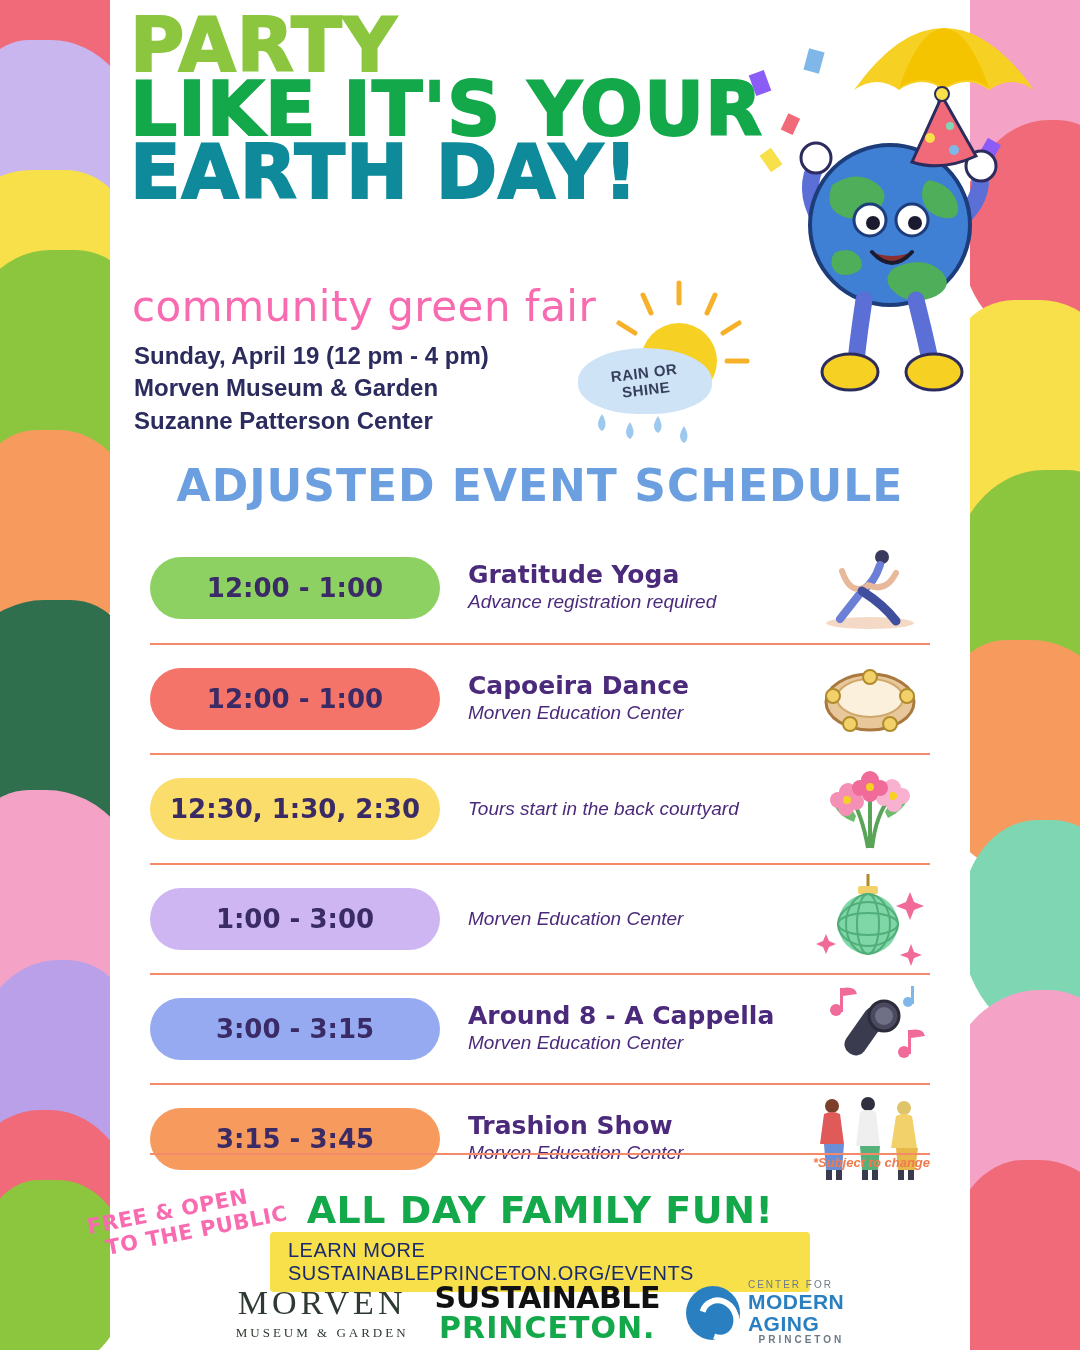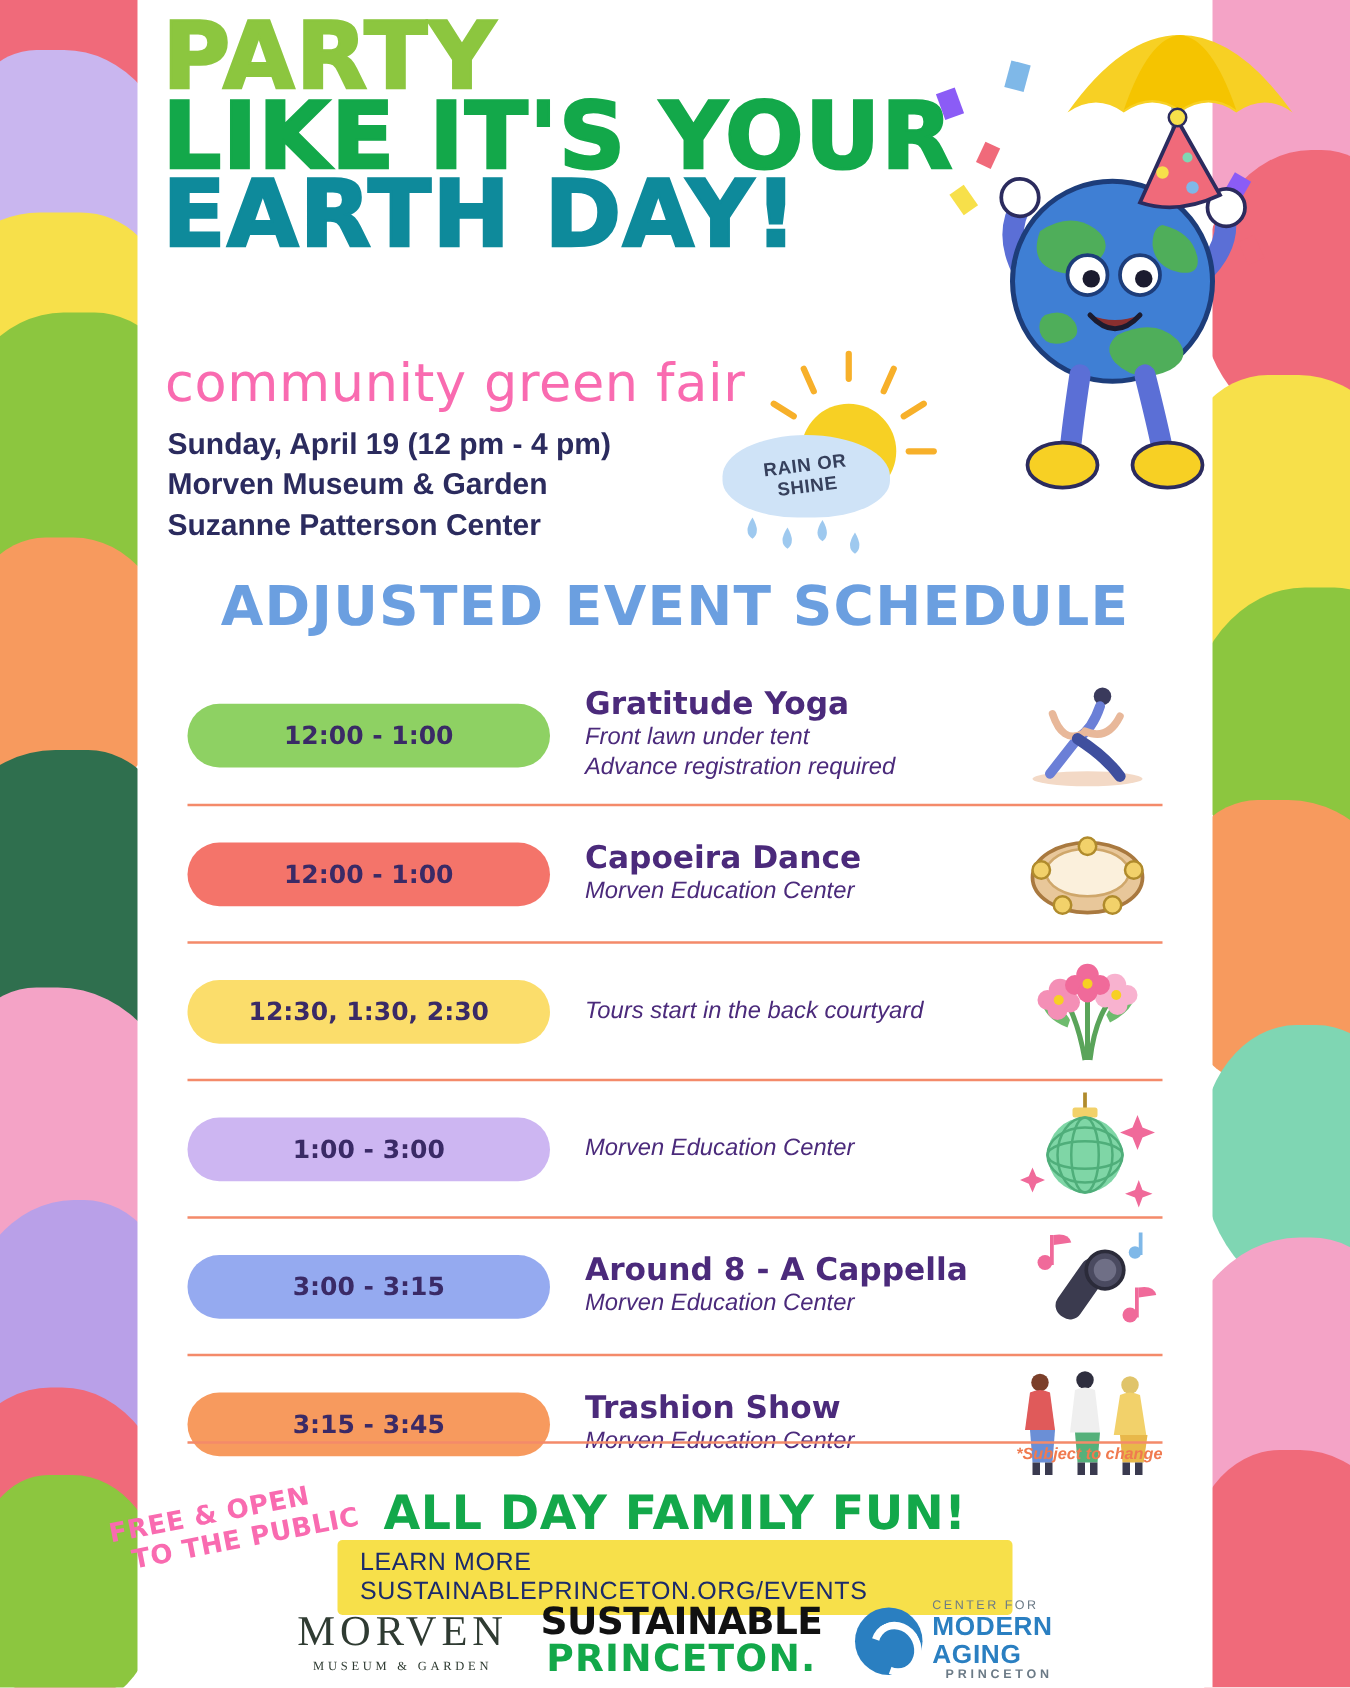--- a/index.html
+++ b/index.html
@@ -79,23 +79,23 @@
     position: absolute; left: 0; right: 0; top: 460px; text-align: center; z-index: 8;
     font-family: "DejaVu Sans", sans-serif;
     font-size: 44px; font-weight: bold; color: #6b9fe0;
     letter-spacing: 1px;
   }
 
   .rows { position: absolute; left: 150px; top: 533px; width: 780px; z-index: 8; }
   .row { position: relative; height: 110px; display: flex; align-items: center; }
   .row + .row { border-top: 2px solid #f48a6a; }
   .pill {
-    width: 290px; height: 51px; border-radius: 34px;
+    width: 290px; height: 62px; border-radius: 34px;
     display: flex; align-items: center; justify-content: center;
-    font-size: 20px; font-weight: bold; color: #3a2a66;
+    font-size: 26px; font-weight: bold; color: #3a2a66;
     flex: 0 0 290px;
     font-family: "DejaVu Sans", sans-serif;
   }
   .info { flex: 1; padding-left: 28px; }
   .info .name {
     font-size: 25px; font-weight: bold; color: #4b2a7b; line-height: 1.15;
     font-family: "DejaVu Sans", sans-serif;
   }
   .info .loc { font-size: 19px; font-style: italic; color: #4b2a7b; line-height: 1.3; }
   .art { width: 120px; height: 95px; flex: 0 0 120px; position: relative; }
@@ -123,21 +123,21 @@
     position: absolute; left: 50%; transform: translateX(-50%); top: 1232px; z-index: 8;
     background: #f7e04a; padding: 7px 18px; border-radius: 4px;
     font-size: 20px; font-weight: normal; color: #1b2a6b; letter-spacing: 0.5px;
   }
   .logos {
     position: absolute; left: 0; right: 0; top: 1280px; z-index: 8;
     display: flex; align-items: center; justify-content: center; gap: 26px;
   }
   .logo-morven { text-align: center; color: #2f3b32; }
   .logo-morven .big { font-family: "Liberation Serif", serif; font-size: 34px; letter-spacing: 4px; }
-  .logo-morven .small { font-family: "Liberation Serif", serif; font-size: 10px; letter-spacing: 3px; margin-top: 3px; }
+  .logo-morven .small { font-family: "Liberation Serif", serif; font-size: 13px; letter-spacing: 3px; margin-top: 3px; }
   .logo-sust { text-align: center; line-height: 1.0; }
   .logo-sust .s1 { font-family: "DejaVu Sans", sans-serif; font-weight: bold; font-size: 30px; color: #111; letter-spacing: -0.5px; }
   .logo-sust .s2 { font-family: "DejaVu Sans", sans-serif; font-weight: bold; font-size: 30px; color: #13a84a; letter-spacing: 1px; }
   .logo-cma { display: flex; align-items: center; gap: 8px; }
   .cma-mark { width: 54px; height: 54px; border-radius: 50%; background: #2a7fc1; position: relative; }
   .cma-mark::after {
     content: ""; position: absolute; left: 13px; top: 11px; width: 28px; height: 32px;
     border-radius: 50%; border: 6px solid #fff; border-left-color: transparent; transform: rotate(-25deg);
   }
   .cma-text { line-height: 1.05; color: #2a7fc1; }
@@ -267,21 +267,20 @@
 </svg>
 
 <div class="sched-title">ADJUSTED EVENT SCHEDULE</div>
 
 <div class="rows">
 
   <div class="row">
     <div class="pill" style="background:#8ed163">12:00 - 1:00</div>
     <div class="info">
       <div class="name">Gratitude Yoga</div>
-      <div class="loc">Front lawn under tent</div>
       <div class="loc">Advance registration required</div>
     </div>
     <div class="art">
       <svg width="120" height="95" viewBox="0 0 120 95">
         <ellipse cx="60" cy="82" rx="44" ry="6" fill="#f3d9c6"></ellipse>
         <circle cx="72" cy="16" r="7" fill="#3a3a5c"></circle>
         <path d="M70 24 q-6 18 -18 26 l-22 28" stroke="#6b7fd7" stroke-width="8" fill="none" stroke-linecap="round"></path>
         <path d="M58 44 q18 8 28 -12" stroke="#e8b89a" stroke-width="6" fill="none" stroke-linecap="round"></path>
         <path d="M56 46 q-16 8 -24 -16" stroke="#e8b89a" stroke-width="6" fill="none" stroke-linecap="round"></path>
         <path d="M52 50 q22 14 34 30" stroke="#3f4f9e" stroke-width="9" fill="none" stroke-linecap="round"></path>

